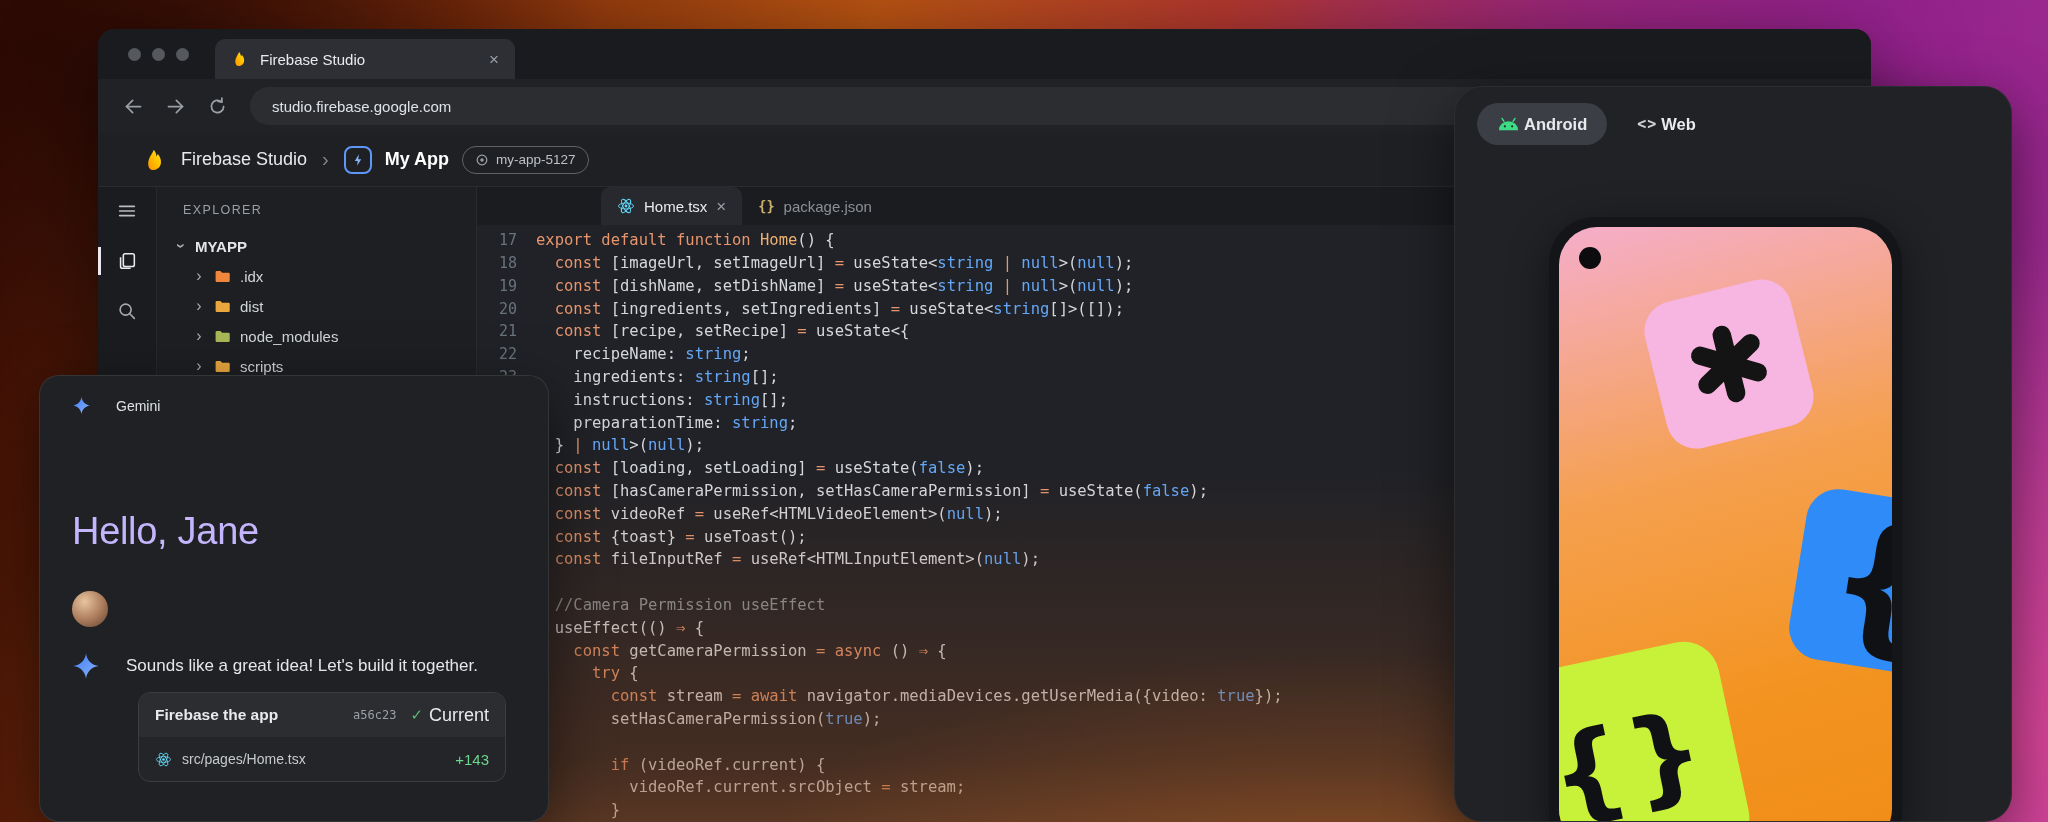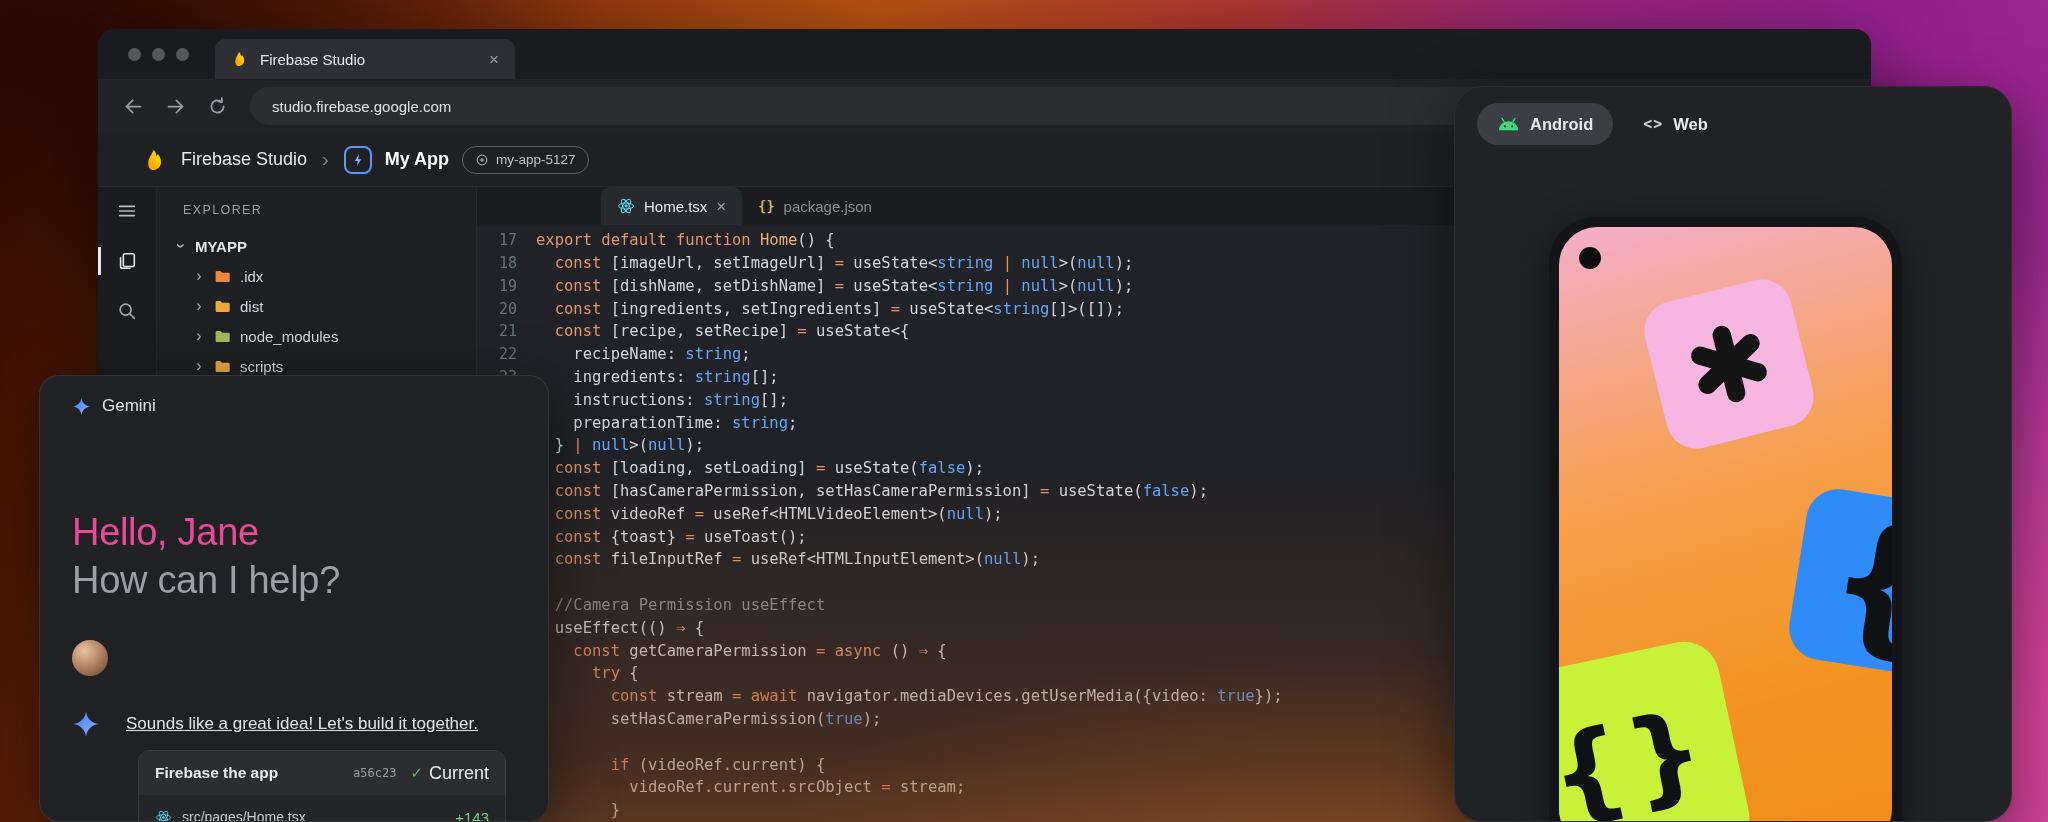--- a/index.html
+++ b/index.html
@@ -89,28 +89,28 @@
       radial-gradient(48% 42% at 70% 108%, rgba(226,116,38,.30), transparent 70%),
       linear-gradient(to bottom, transparent 56%, rgba(136,66,24,.34) 92%, rgba(158,80,30,.44) 100%);
   }
 
   
   .gemini {
     position:absolute; left:39px; top:375px; width:510px; height:447px; z-index:20;
     background:#1f2124; border:1px solid rgba(255,255,255,.09); border-radius:20px;
     box-shadow:0 18px 60px rgba(0,0,0,.5); overflow:hidden;
   }
-  .gem-head { padding:20px 0 0 32px; display:flex; align-items:center; gap:11px; color:#dfe2e6; font-size:17px; }
+  .gem-head { padding:20px 0 0 32px; display:flex; align-items:center; gap:25px; color:#dfe2e6; font-size:14px; }
   .gem-head svg { width:19px; height:19px; }
   .greeting { padding:92px 32px 0; font-size:38px; line-height:48px; font-weight:500; letter-spacing:-.3px; }
-  .greet-1 { color:#ec4899; }
+  .greet-1 { color:#c4b5fd; }
   .greet-2 { color:#9aa0a6; }
   .chat-row { display:flex; align-items:center; gap:26px; padding:0 32px; color:#e4e6e9; font-size:17px; }
   .chat-row.first { margin-top:36px; }
-  .chat-row.second { margin-top:34px;text-decoration:underline; }
+  .chat-row.second { margin-top:25px; }
   .avatar { flex:none; width:36px; height:36px; border-radius:50%;
             background:radial-gradient(circle at 35% 30%, #e7c49e, #a9795a 55%, #5f4330 100%); }
   .gem-star-sm { flex:none; width:28px; height:28px; }
   .task-card { margin:12px 42px 0 98px; border:1px solid #3a3d42; border-radius:12px; overflow:hidden; background:#232528; }
   .task-head { height:44px; display:flex; align-items:center; padding:0 16px; background:#2b2d31; }
   .task-title { color:#e8eaed; font-size:15.5px; font-weight:700; flex:1; }
   .task-commit { color:#9aa0a6; font-size:12px; font-family:"DejaVu Sans Mono", monospace; }
   .task-check { color:#5bb974; font-size:15px; margin-left:14px; }
   .task-status { color:#e8eaed; font-size:18px; margin-left:6px; }
   .task-row { height:44px; display:flex; align-items:center; gap:10px; padding:0 16px; }
@@ -118,21 +118,21 @@
   .task-file { color:#c6cacd; font-size:14px; flex:1; }
   .task-diff { color:#6dd58c; font-size:15px; }
 
   
   .device {
     position:absolute; left:1454px; top:86px; width:558px; height:736px; z-index:20;
     background:#202226; border-radius:28px; box-shadow:0 18px 60px rgba(0,0,0,.5); overflow:hidden;
     border:1px solid rgba(255,255,255,.05);
   }
   .toggles { display:flex; align-items:center; gap:10px; padding:16px 0 0 22px; }
-  .toggle { height:42px; display:flex; align-items:center; gap:10px; padding:0 20px; border-radius:22px;
+  .toggle { height:42px; display:flex; align-items:center; gap:4px; padding:0 20px; border-radius:22px;
             color:#e8eaed; font-size:16.5px; font-weight:600; }
   .toggle.selected { background:#3b3e44; }
   .toggle svg { width:23px; height:15px; }
   .codetag { color:#d2d5d8; font-size:15px; font-weight:700; letter-spacing:1px; font-family:"DejaVu Sans Mono", monospace; }
 
   .phone { position:absolute; left:94px; top:130px; width:353px; height:640px;
            background:#141518; border-radius:46px; padding:10px; box-shadow:0 10px 40px rgba(0,0,0,.45); }
   .screen { position:relative; width:333px; height:620px; border-radius:38px; overflow:hidden;
             background:linear-gradient(165deg,#f5aecb 0%,#f5a050 40%,#f3931f 75%,#f08d18 100%); }
   .punch { position:absolute; left:20px; top:20px; width:22px; height:22px; border-radius:50%; background:#0c0c0e; }
@@ -355,21 +355,20 @@
               <stop offset="1" stop-color="#8ab4f8"></stop>
         </linearGradient>
           </defs>
         <path d="M12 1 C12.6 7 17 11.4 23 12 C17 12.6 12.6 17 12 23 C11.4 17 7 12.6 1 12 C7 11.4 11.4 7 12 1 Z" fill="url(#gm1)"></path>
       </svg>
       <span>Gemini</span>
     </div>
 
     <div class="greeting">
       <div class="greet-1">Hello, Jane</div>
-      <div class="greet-2">How can I help?</div>
     </div>
 
     <div class="chat-row first">
       <span class="avatar"></span>
     </div>
 
     <div class="chat-row second">
       <svg class="gem-star-sm" viewBox="0 0 24 24">
         <defs>
             <linearGradient id="gm2" x1="0" y1="0" x2="1" y2="1">

